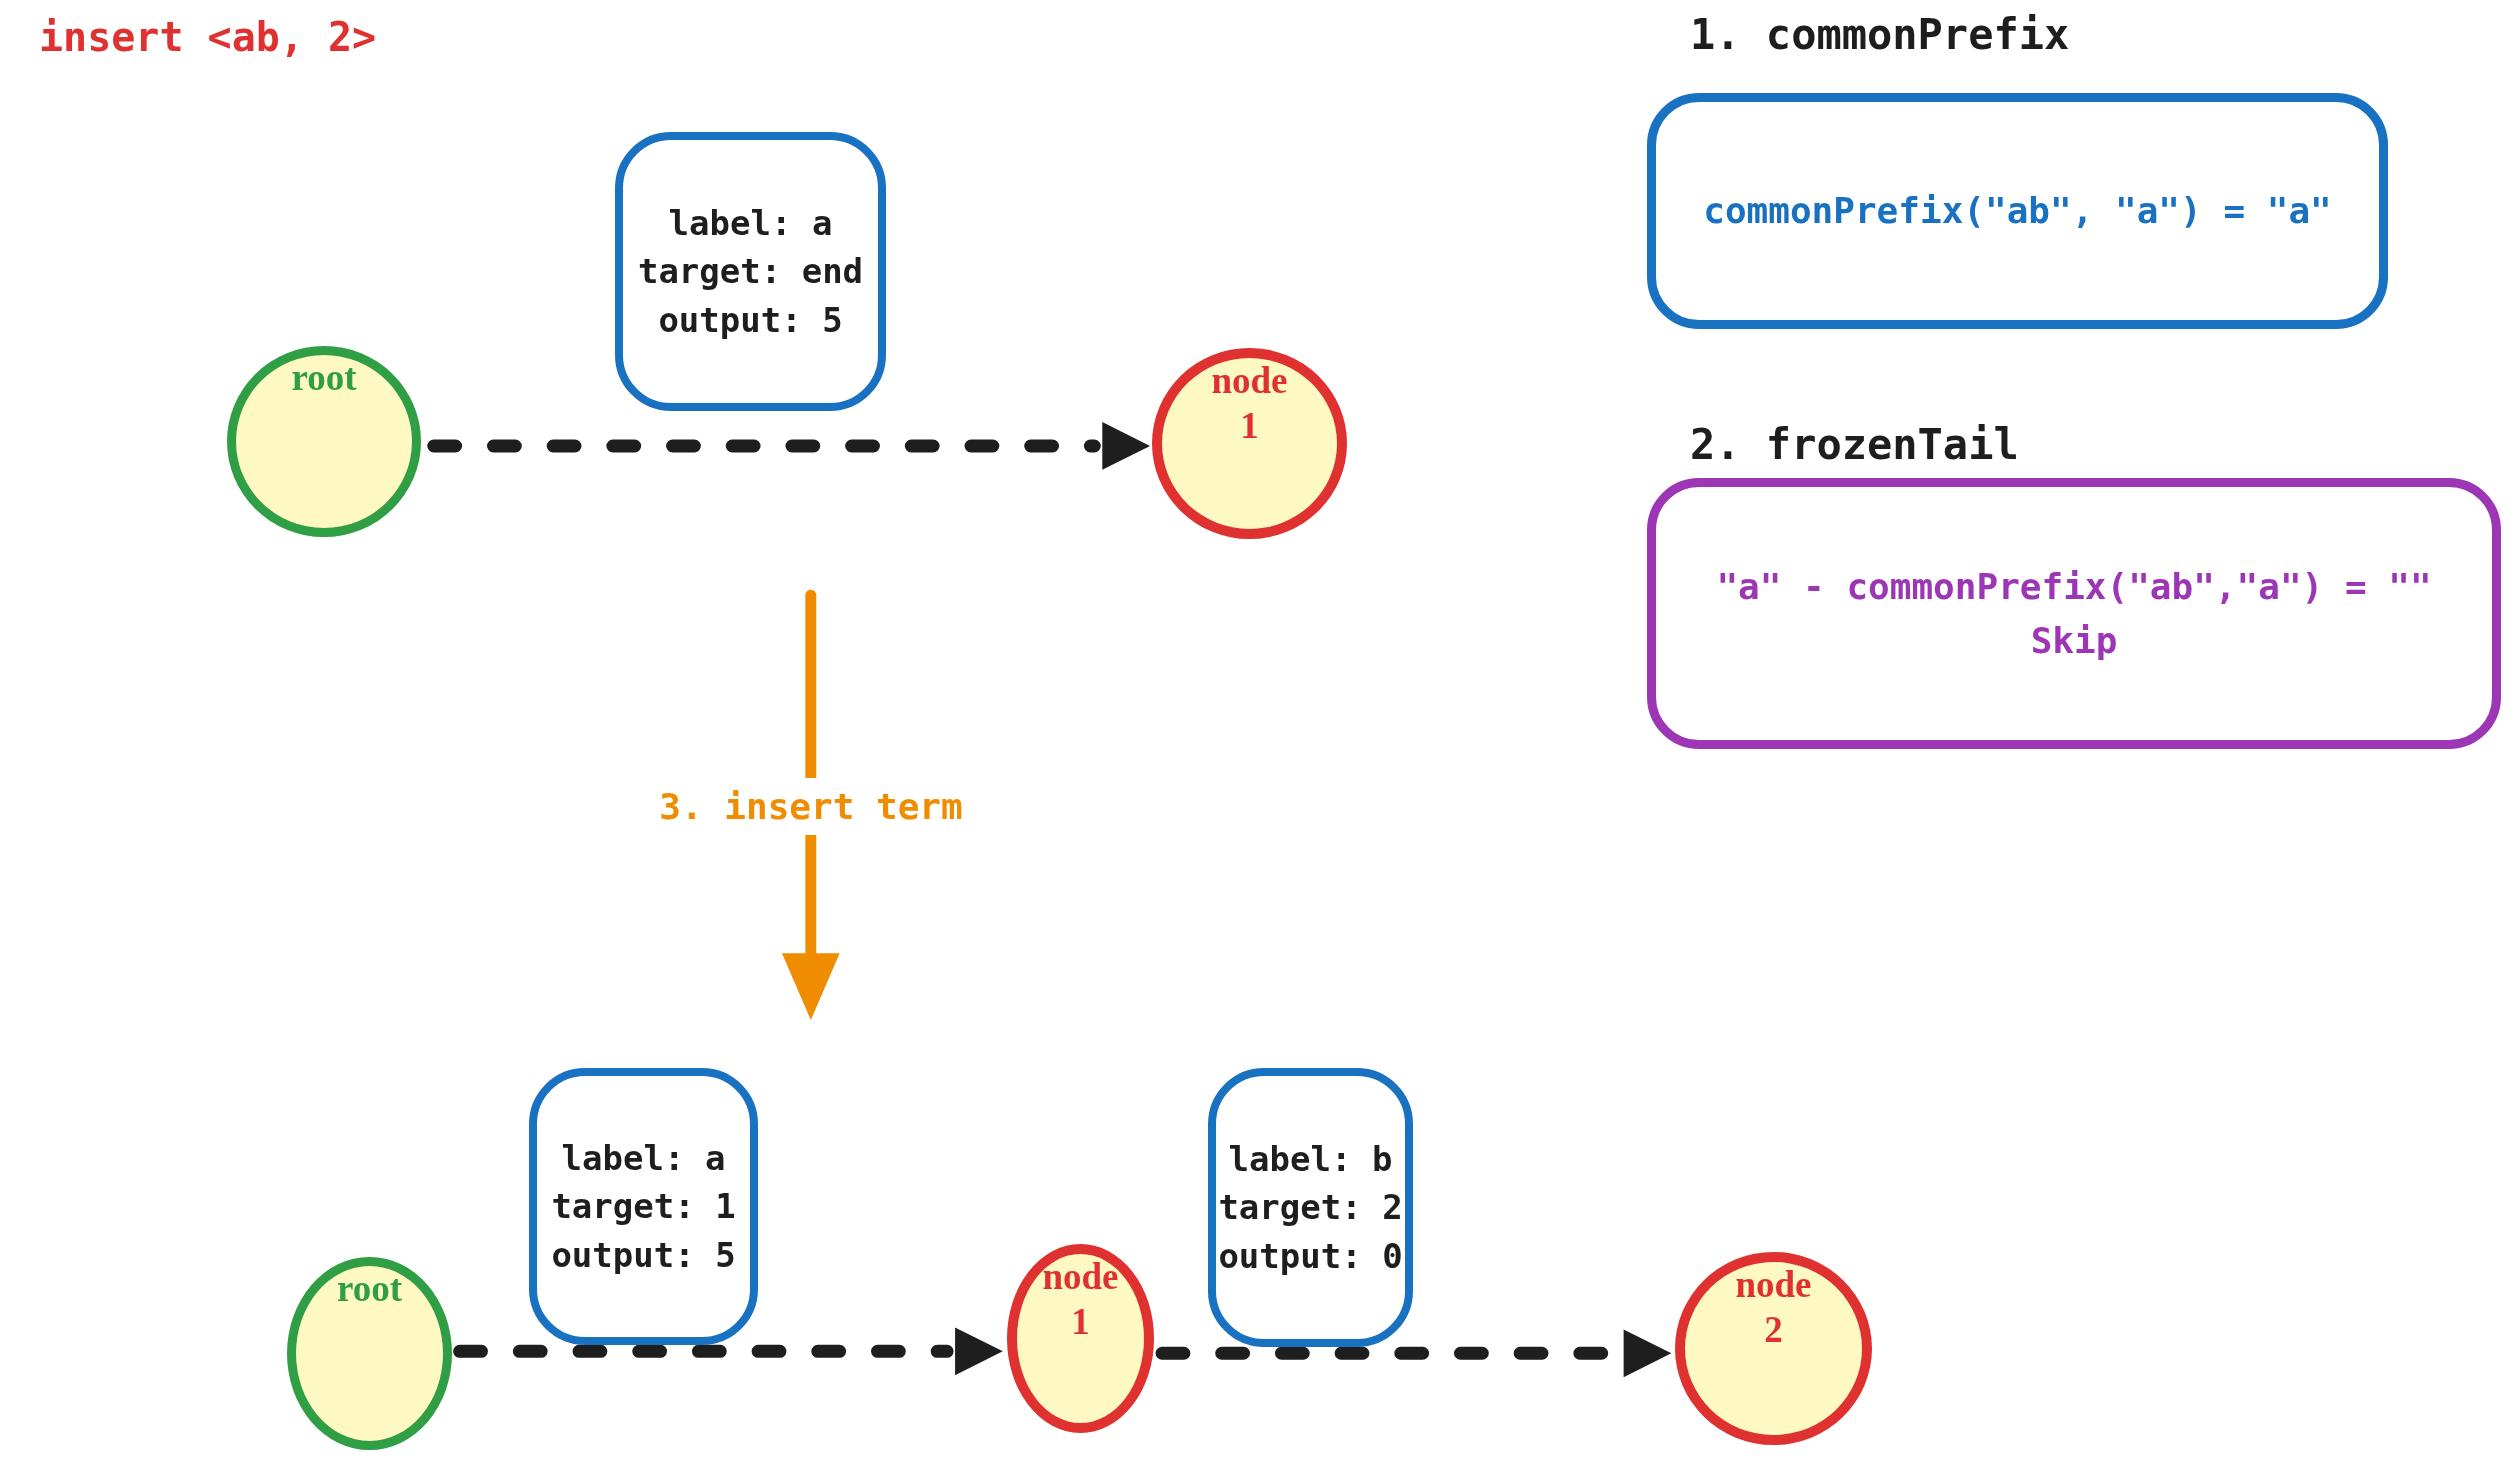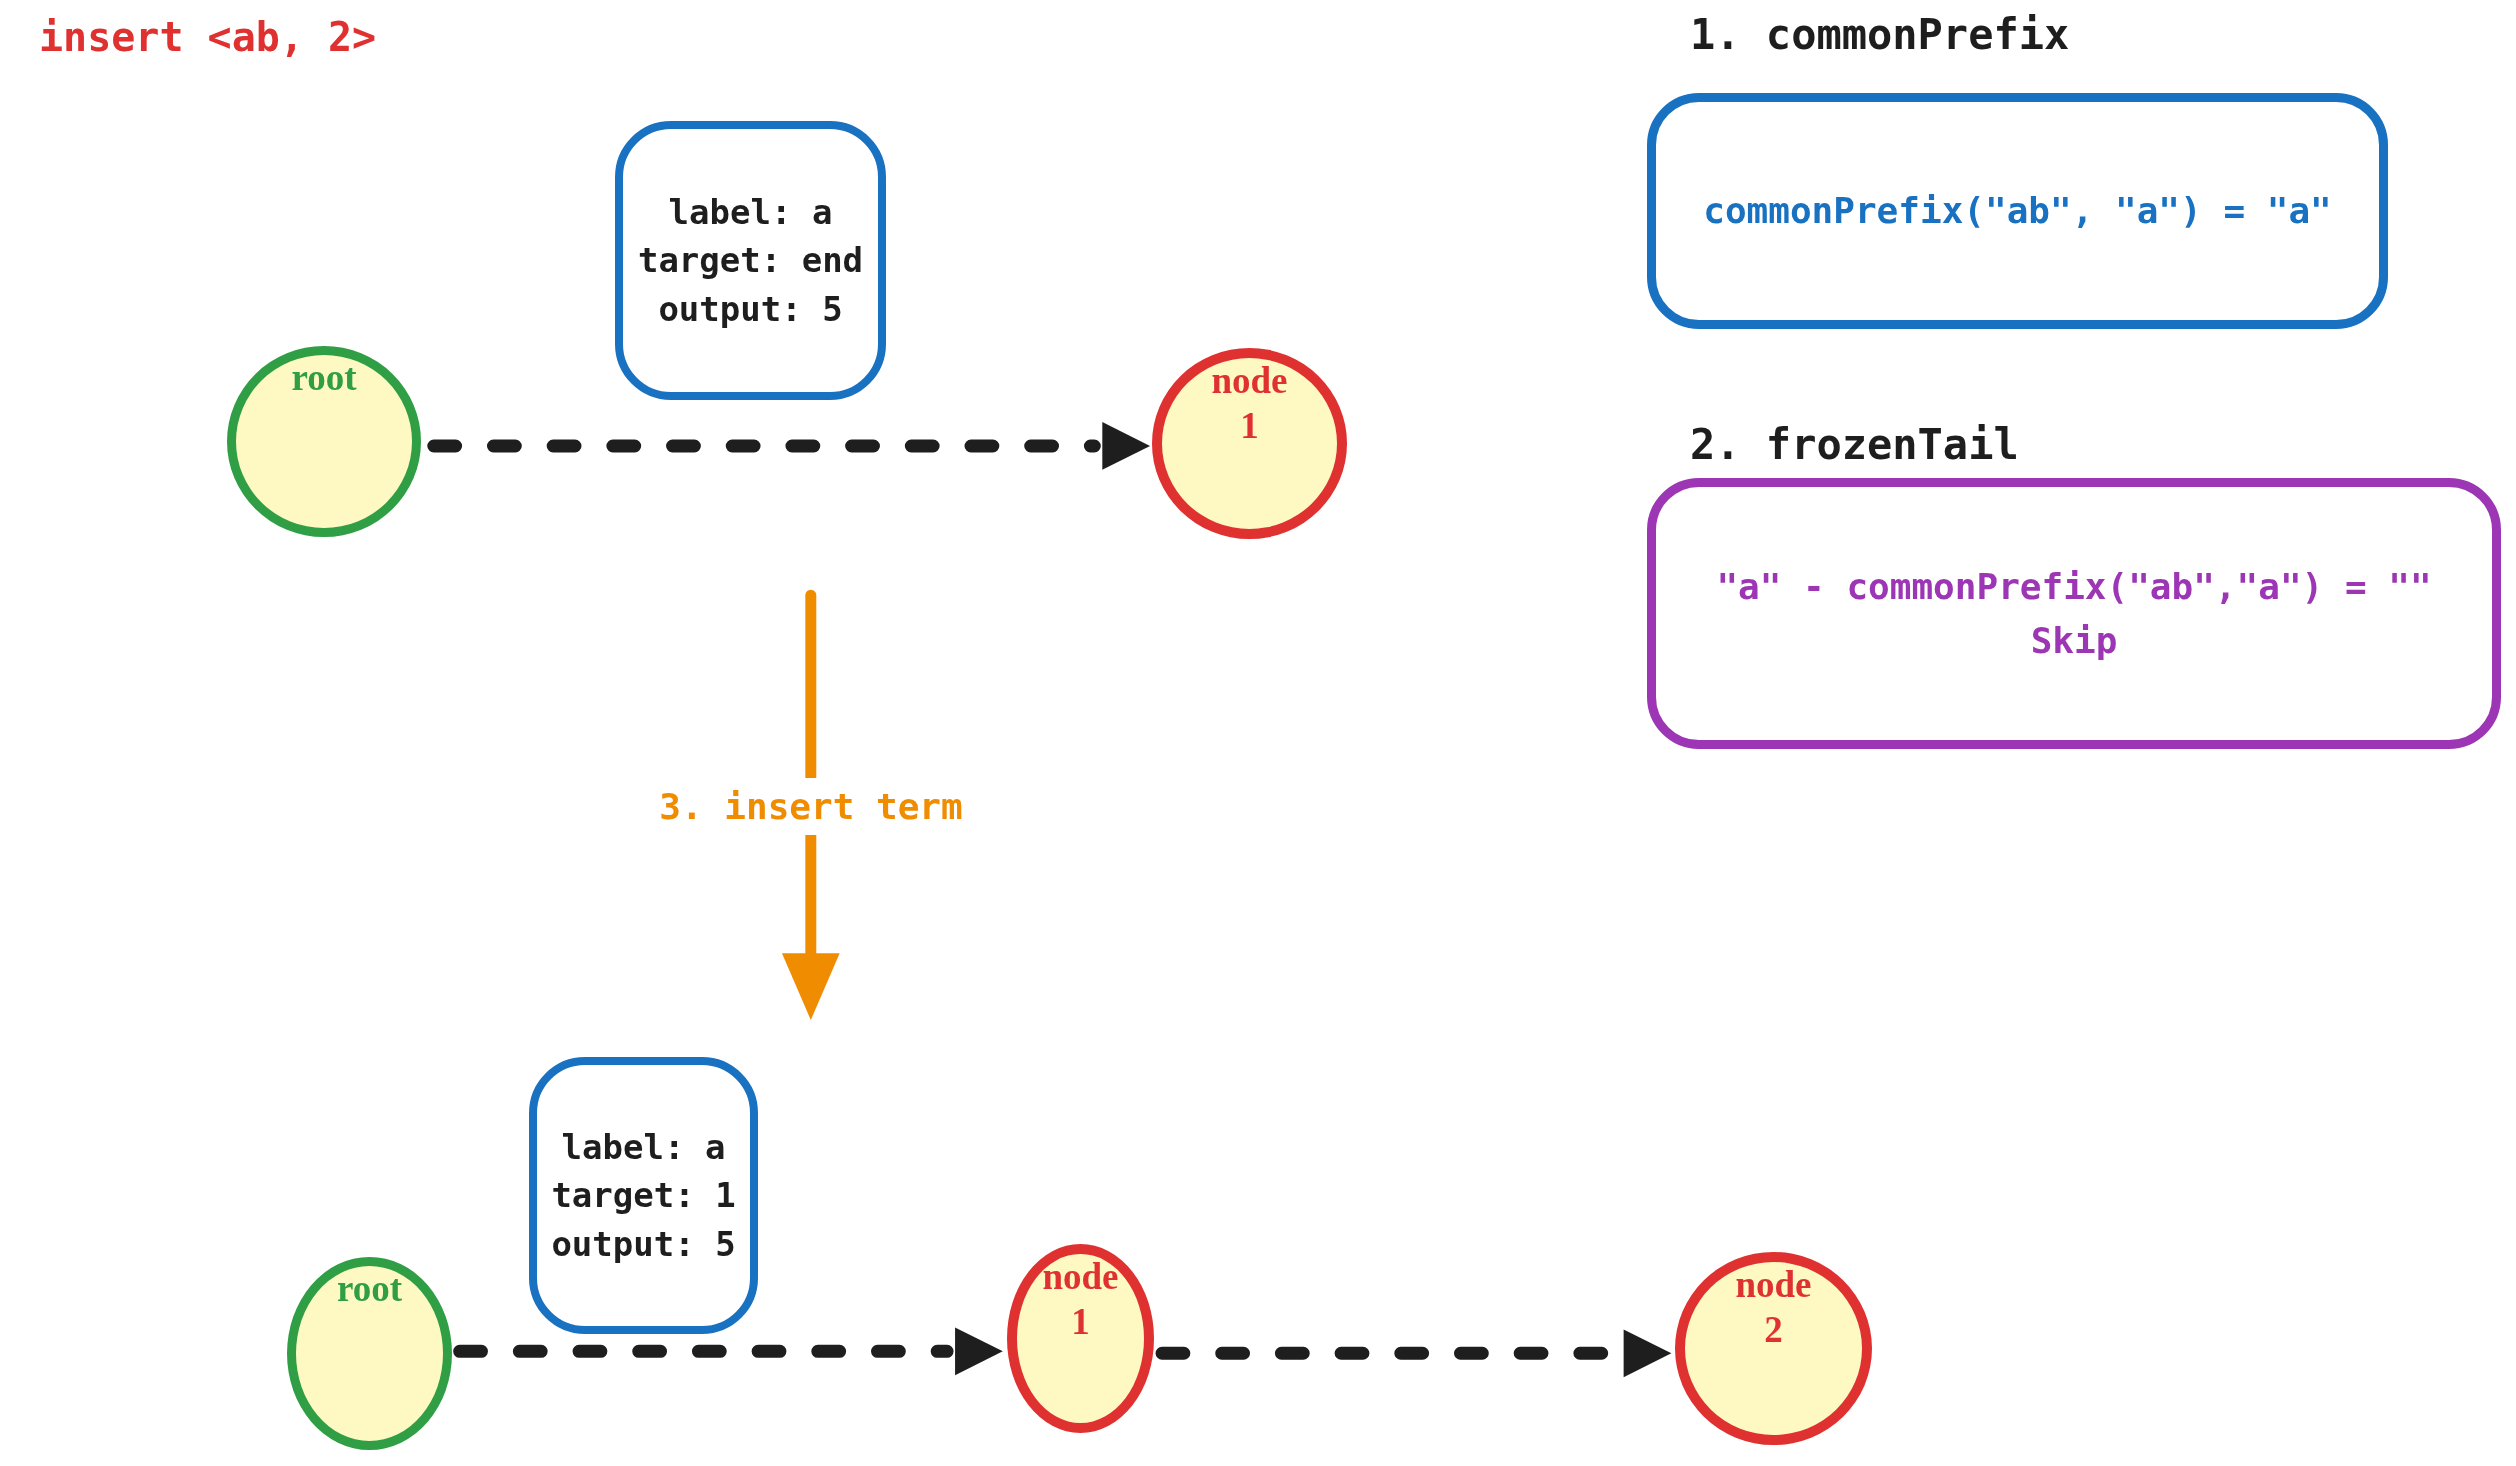--- a/index.html
+++ b/index.html
@@ -25,21 +25,21 @@
     font-weight:bold; font-size:37px; line-height:1.22; text-align:center;font-family:Liberation Serif, serif;
   }
   .node-green{border:9px solid var(--green); color:var(--green);}
   .node-red{border:10px solid var(--red); color:var(--red);}
 
   .edge-box{
     box-sizing:border-box; background:#fff; border:8px solid var(--blue);
     border-radius:56px; display:flex; flex-direction:column;
     align-items:center; justify-content:center;
     font-weight:bold; font-size:34px; line-height:1.42; color:var(--ink);
-    text-align:center; white-space:pre;
+    text-align:center; white-space:pre;margin-top:11px;
   }
 
   .step-heading{
     color:var(--ink); font-weight:bold; font-size:42px; white-space:pre;margin-left:33px;
   }
   .formula-box{
     box-sizing:border-box; background:#fff; border-radius:52px;
     display:flex; flex-direction:column; align-items:center; justify-content:center;
     font-weight:bold; font-size:36px; line-height:1.5; text-align:center; white-space:pre;
   }
@@ -122,20 +122,25 @@
     <span>label: a</span>
     <span>target: 1</span>
     <span>output: 5</span>
   </div>
 
   <div class="abs node-circle node-red" style="left:1007px;top:1244px;width:147px;height:189px;">
     <span>node</span>
     <span>1</span>
   </div>
 
+  <div class="abs edge-box" style="left:1208px;top:1057px;width:205px;height:279px;">
+    <span>label: b</span>
+    <span>target: 2</span>
+    <span>output: 0</span>
+  </div>
 
   <div class="abs node-circle node-red" style="left:1675px;top:1252px;width:197px;height:193px;">
     <span>node</span>
     <span>2</span>
   </div>
 
 </div>
 
 
 </body></html>

